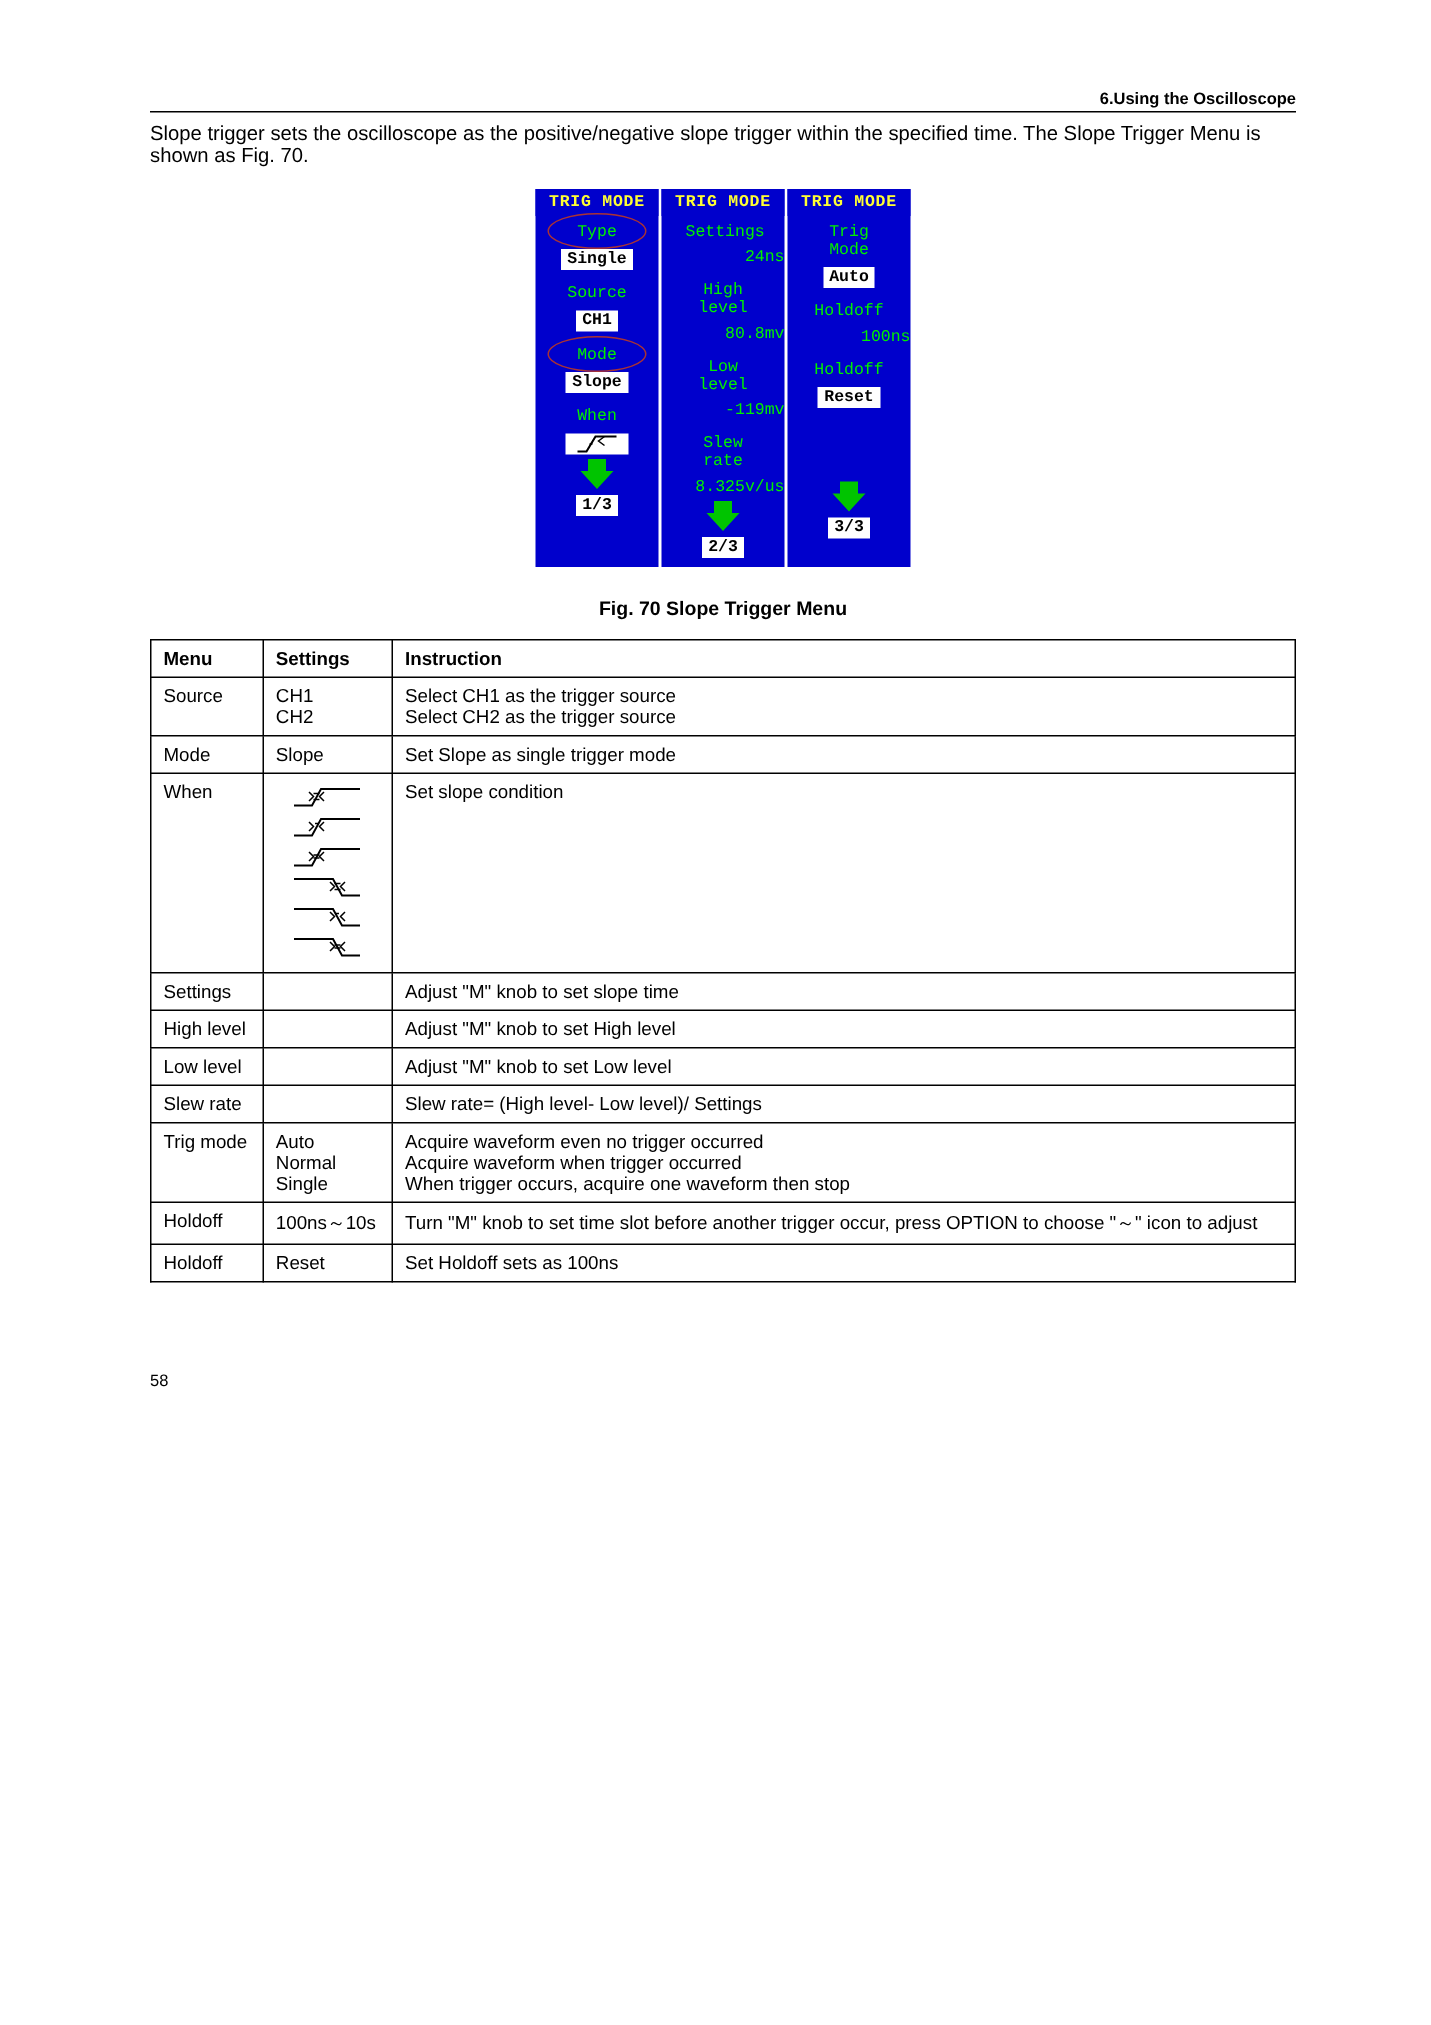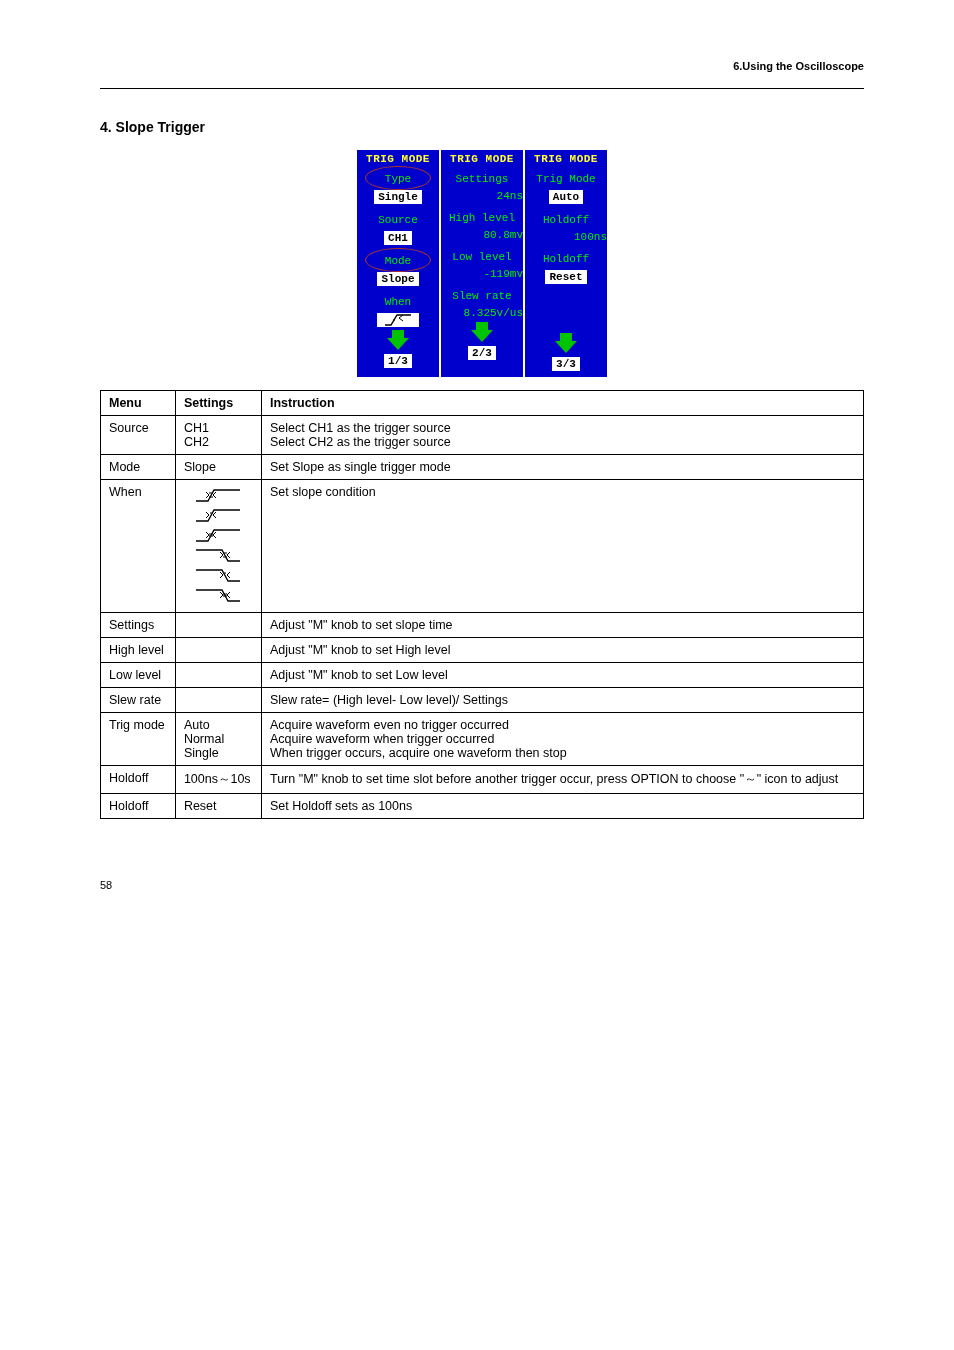--- a/index.html
+++ b/index.html
@@ -11,21 +11,21 @@
     width: 954px;
     margin: 0 auto;
     padding: 0;
   }
   .page {
     padding: 60px 90px 60px 100px;
   }
   .header-line {
     border-bottom: 1px solid #000;
     margin-bottom: 6px;
-    padding-bottom: 16px;
+    padding-bottom: 2px;
     display: flex;
     justify-content: space-between;
     font-size: 11px;
   }
   .chapter {
     font-weight: bold;
     text-align: right;
   }
   .section-title {
     font-weight: bold;
@@ -53,21 +53,21 @@
   }
   .menu-title {
     background: #0000cc;
     color: #ffff33;
     padding: 3px 0;
     font-weight: bold;
     letter-spacing: .5px;
   }
   .menu-label {
     color: #00ee00;
-    padding: 5px 0 3px;
+    padding: 5px 16px 3px;
   }
   .menu-value-green {
     color: #00ee00;
     padding: 2px 0 5px;
     text-align: right;
   }
   .menu-value-box {
     display: flex;
     justify-content: center;
     padding: 2px 0 5px;
@@ -168,21 +168,21 @@
 </head>
 <body>
 
 <div class="page">
 
   <div class="header-line">
     <span></span>
     <span class="chapter">6.Using the Oscilloscope</span>
   </div>
 
-  <div class="section-title">4. Slope Trigger</div>
+  <div class="intro-text">Slope trigger sets the oscilloscope as the positive/negative slope trigger within the specified time. The Slope Trigger Menu is shown as Fig. 70.</div>
 
   <div class="menu-strip" id="menu-strip">
       <div class="menu-col">
         <div class="menu-title">TRIG MODE</div>
         <div class="menu-label circle">Type</div>
         <div class="menu-value-box">
           <span class="box-white">Single</span>
         </div>
         <div class="menu-label">Source</div>
         <div class="menu-value-box">
@@ -243,20 +243,21 @@
         <div class="menu-value-green">&nbsp;</div>
         <div class="arrow-cell">
           <span class="arrow-down"></span>
         </div>
         <div class="page-ind">
           <span class="box-white">3/3</span>
         </div>
       </div>
     </div>
 
+  <div class="caption">Fig. 70 Slope Trigger Menu</div>
 
   <table class="spec">
     <thead>
       <tr>
         <th>Menu</th>
         <th>Settings</th>
         <th>Instruction</th>
       </tr>
     </thead>
     <tbody id="spec-body">

